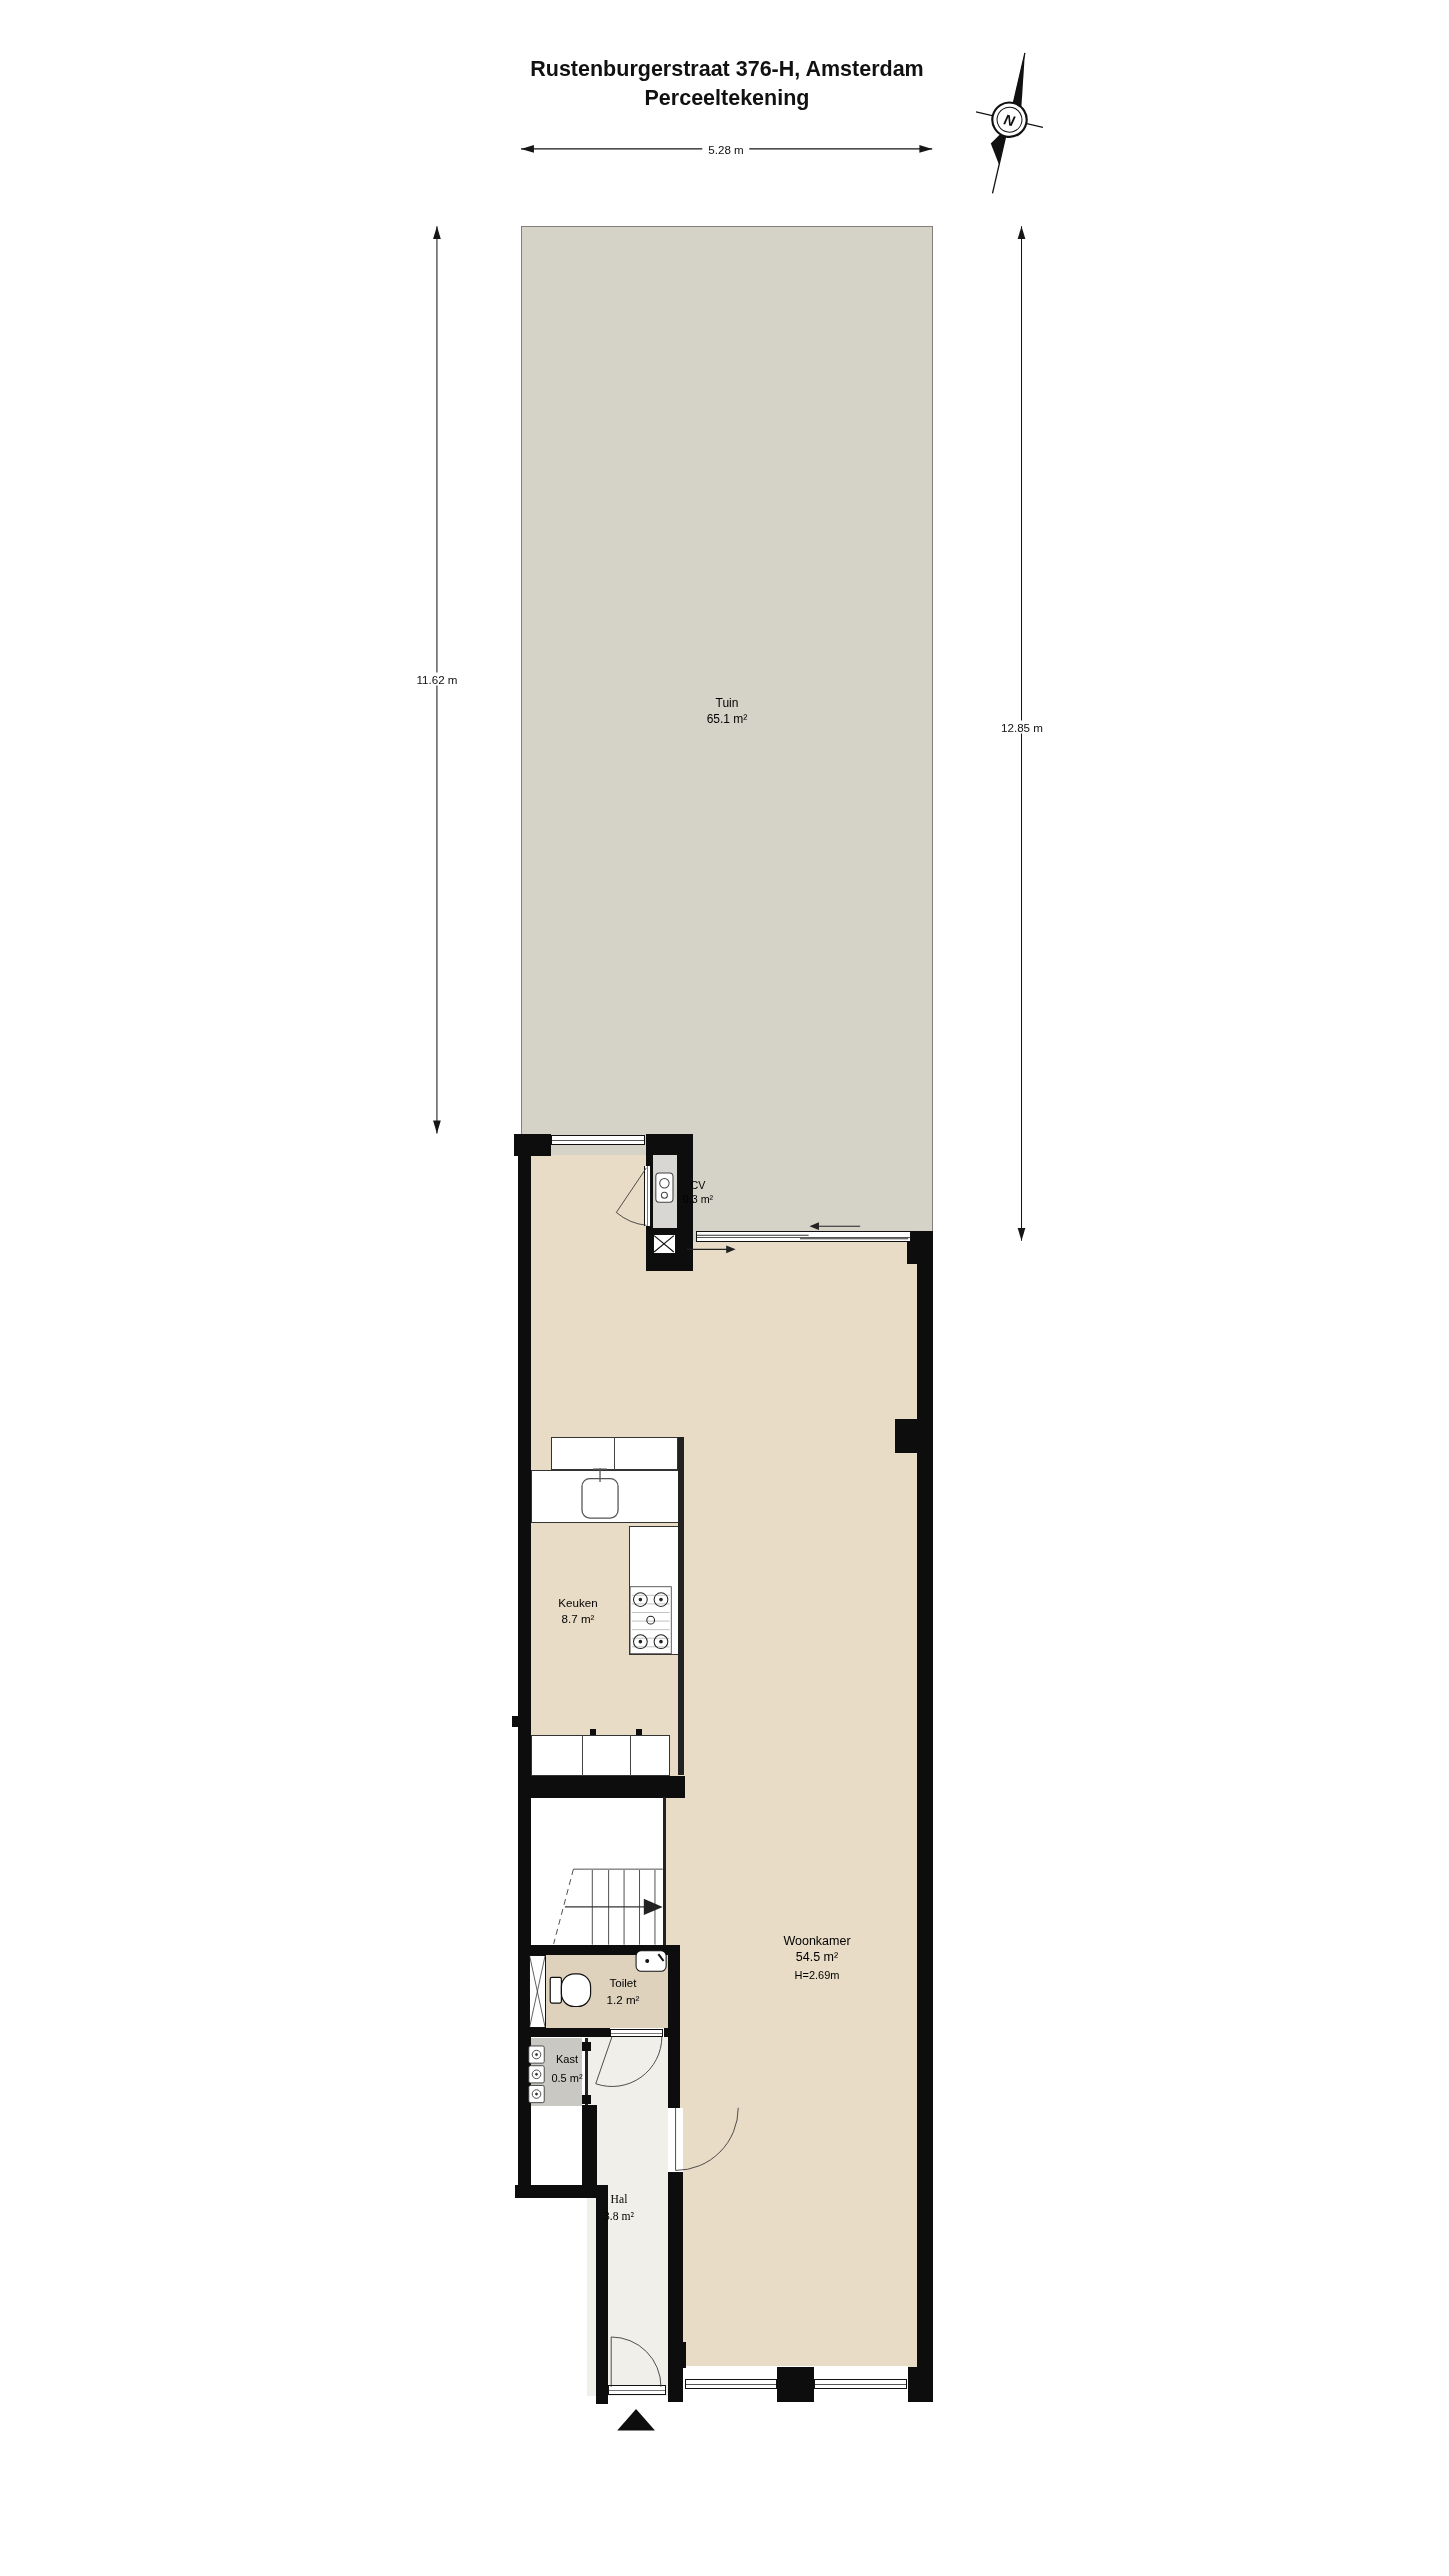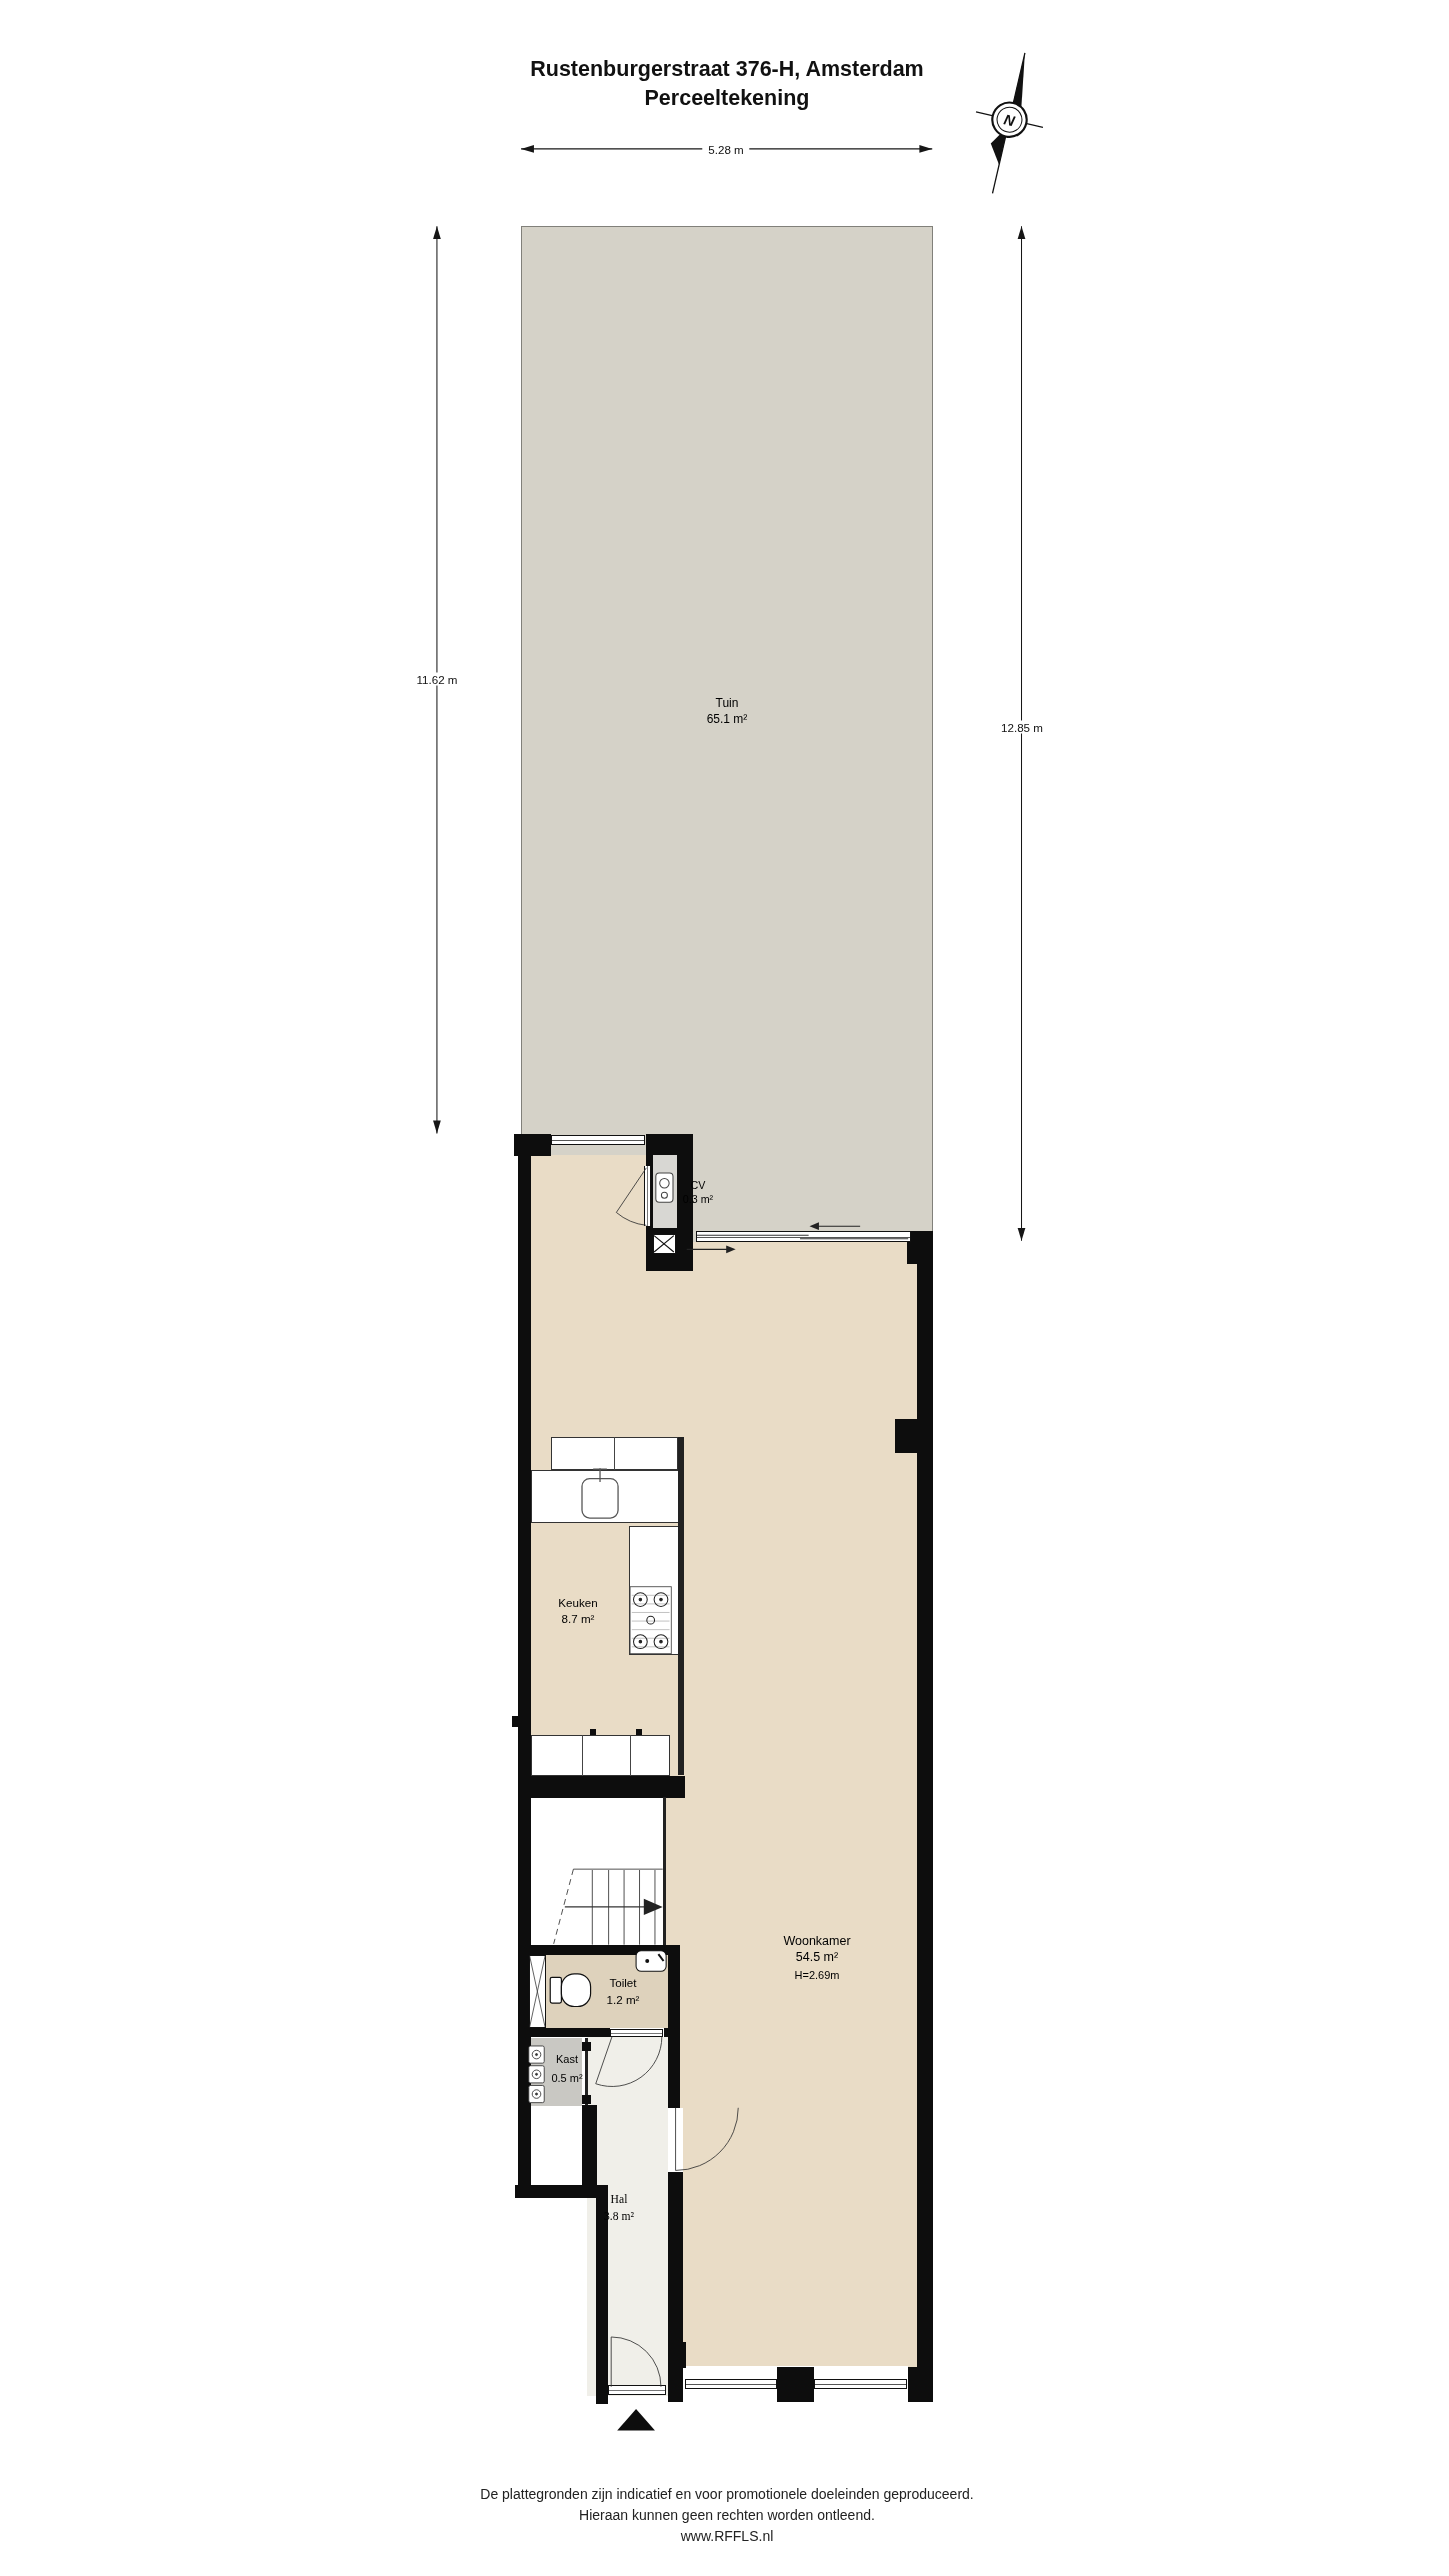--- a/index.html
+++ b/index.html
@@ -267,20 +267,15 @@
   </div>
   <div class="lbl" style="left:567px;top:2069px;font-size:11px;line-height:19px;">
     <span>Kast</span>
     <span>0.5 m²</span>
   </div>
   <div class="lbl" style="left:619px;top:2208px;font-size:11.6px;line-height:17px;font-family:Liberation Serif, serif;">
     <span>Hal</span>
     <span>3.8 m²</span>
   </div>
 
-  <div class="footer">
-    <div>De plattegronden zijn indicatief en voor promotionele doeleinden geproduceerd.</div>
-    <div>Hieraan kunnen geen rechten worden ontleend.</div>
-    <div>www.RFFLS.nl</div>
-  </div>
 
 </div>
 
 
 </body></html>

